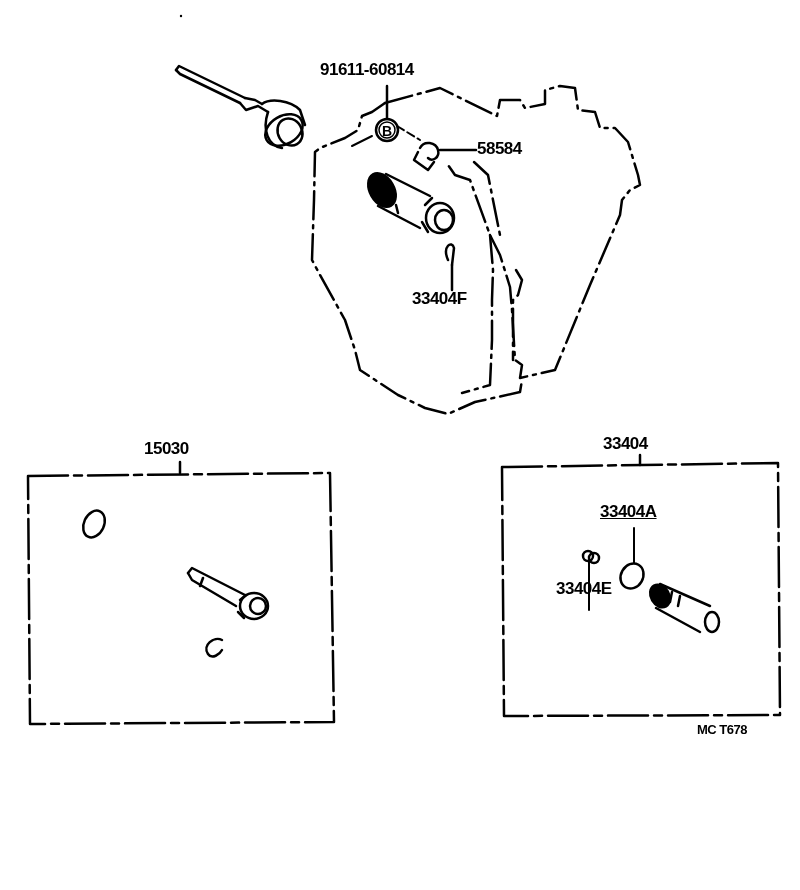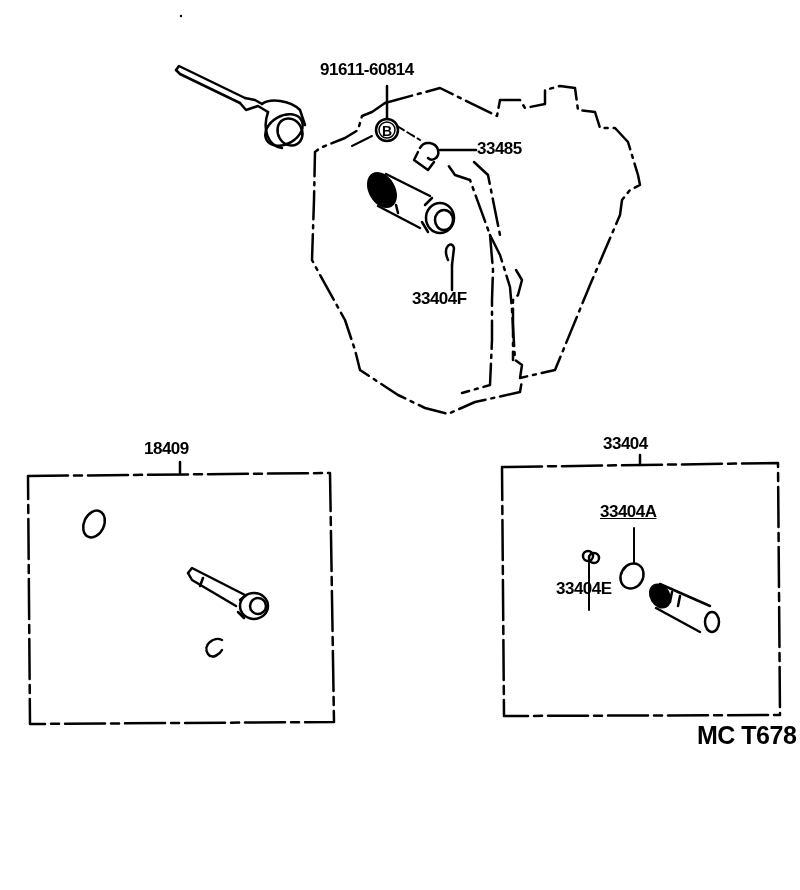--- a/index.html
+++ b/index.html
@@ -95,19 +95,19 @@
       <ellipse cx="660" cy="596" rx="9" ry="12" transform="rotate(-30 660 596)" fill="#000"></ellipse>
       <path d="M660 584 L710 606"></path>
       <path d="M656 608 L700 632"></path>
       <ellipse cx="712" cy="622" rx="7" ry="10"></ellipse>
       <path d="M672 592 L670 602 M680 596 L678 606"></path>
     </g>
   </g>
 </svg>
 
 <div class="lbl callout" style="left:320px; top:61px;">91611-60814</div>
-<div class="lbl callout" style="left:477px; top:140px;">33485</div>
+<div class="lbl callout" style="left:477px; top:140px;">58584</div>
 <div class="lbl callout" style="left:412px; top:290px;">33404F</div>
-<div class="lbl callout" style="left:144px; top:440px;">18409</div>
+<div class="lbl callout" style="left:144px; top:440px;">15030</div>
 <div class="lbl callout" style="left:603px; top:435px;text-align:right;">33404</div>
 <div class="lbl callout" style="left:600px; top:503px;text-decoration:underline;">33404A</div>
 <div class="lbl callout" style="left:556px; top:580px;">33404E</div>
-<div class="lbl" style="left:697px; top:723px; font-size:25px;">MC T678</div>
+<div class="lbl" style="left:697px; top:723px; font-size:13px;">MC T678</div>
 
 </body></html>

